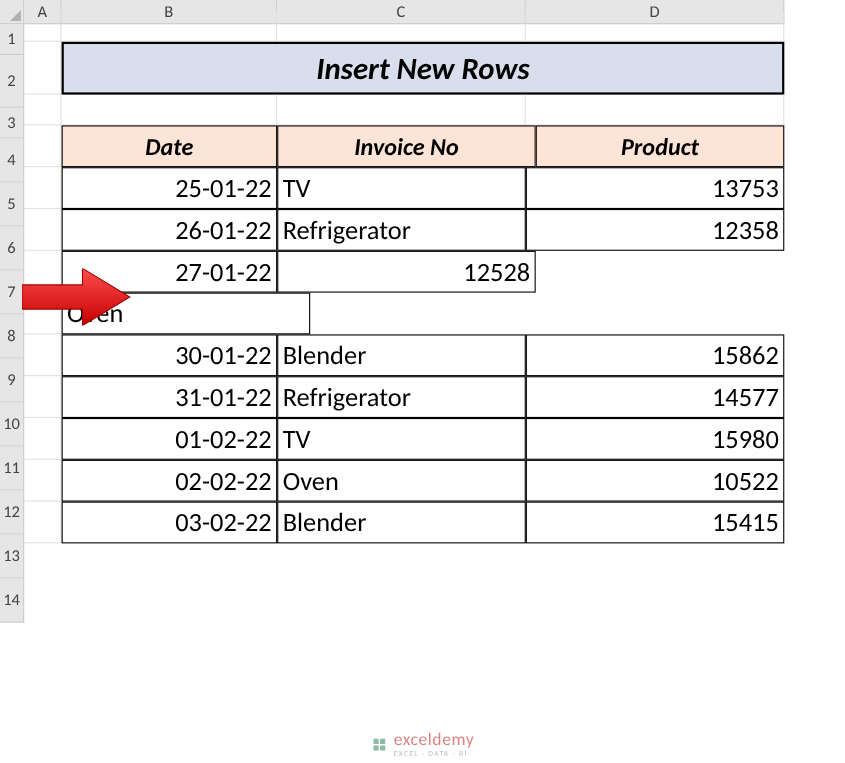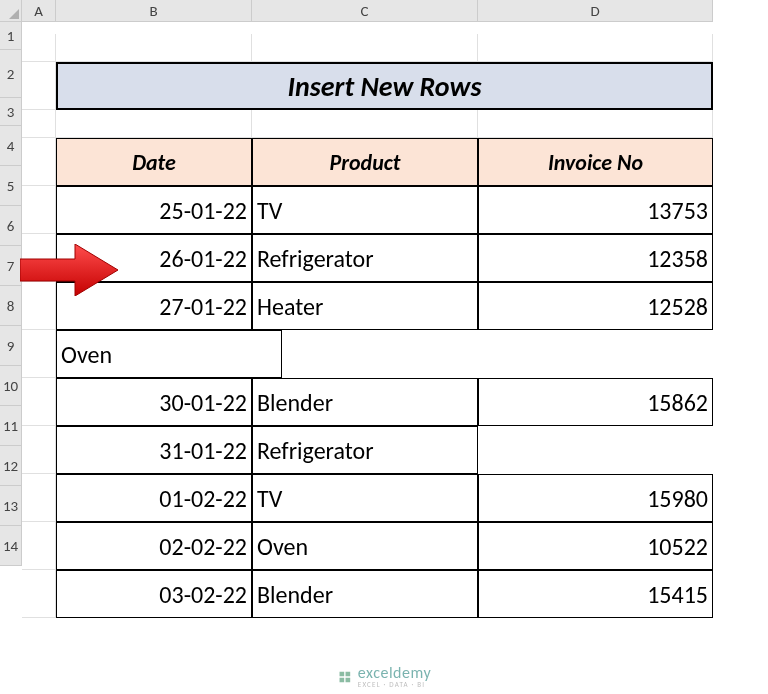--- a/index.html
+++ b/index.html
@@ -17,47 +17,47 @@
     .col-h.c { width: 226px; }
     .col-h.d { width: 235px; }
     
     .row-headers { position: absolute; top: 22px; left: 0; width: 22px; }
     .row-h { width: 22px; background: #e6e6e6; border-right: 1px solid #ccc; border-bottom: 1px solid #ccc; text-align: center; font-size: 15px; color: #444; display: flex; align-items: center; justify-content: center; }
     .row-h.r1 { height: 28px; }
     .row-h.r2 { height: 48px; }
     .row-h.r3 { height: 28px; }
     .row-h.rdata { height: 40px; }
     
-    .grid { position: absolute; top: 34px; left: 22px; }
+    .grid { position: absolute; top: 10px; left: 22px; }
     
     .gridrow { display: flex; }
     .cell { border-right: 1px solid #e0e0e0; border-bottom: 1px solid #e0e0e0; font-size: 24px; }
     .cell.a { width: 34px; }
     .cell.b { width: 196px; }
     .cell.c { width: 226px; }
     .cell.d { width: 235px; }
     
     .gridrow.r1 .cell { height: 28px; }
     .gridrow.r2 .cell { height: 48px; }
     .gridrow.r3 .cell { height: 28px; }
-    .gridrow.rdata .cell { height: 48px; }
+    .gridrow.rdata .cell { height: 38px; }
     
     .title-cell { background: #d8deeb; border: 2px solid #000 !important; font-weight: bold; font-style: italic; font-size: 28px; text-align: center; line-height: 46px; }
     
     .th-cell { background: #fce4d6; border: 1px solid #000 !important; font-weight: bold; font-style: italic; font-size: 22px; text-align: center; display: flex; align-items: center; justify-content: center; }
     
     .td-cell { border: 1px solid #000 !important; display: flex; align-items: center; padding: 0 4px; }
     .td-cell.right { justify-content: flex-end; }
     .td-cell.left { justify-content: flex-start; text-align: center; }
     
     .arrow { position: absolute; left: 20px; top: 244px; z-index: 100; }
     
     .watermark { position: absolute; bottom: 6px; left: 50%; transform: translateX(-50%); display: flex; align-items: center; gap: 5px; opacity: 0.55; }
     .wm-icon { width: 16px; height: 16px; }
-    .wm-text { font-size: 16px; color: #0f766e; font-weight: 500; letter-spacing: 0.5px; }
+    .wm-text { font-size: 16px; color: #b91c1c; font-weight: 500; letter-spacing: 0.5px; }
     .wm-sub { font-size: 7px; color: #888; letter-spacing: 1.2px; }
     .wm-col { display: flex; flex-direction: column; line-height: 1; }
   </style>
 </head>
 <body>
 
 <div class="sheet">
   <div class="corner"></div>
   <div class="col-headers">
     <div class="col-h a">A</div>
@@ -97,55 +97,55 @@
   </div>
   <div class="gridrow r3">
     <div class="cell a"></div>
     <div class="cell b"></div>
     <div class="cell c"></div>
     <div class="cell d"></div>
   </div>
   <div class="gridrow rdata">
     <div class="cell a"></div>
     <div class="cell b th-cell">Date</div>
+    <div class="cell d th-cell">Invoice No</div>
     <div class="cell c th-cell">Product</div>
-    <div class="cell d th-cell">Invoice No</div>
   </div>
   <div class="gridrow rdata">
     <div class="cell a"></div>
     <div class="cell b td-cell right">25-01-22</div>
     <div class="cell c td-cell left">TV</div>
     <div class="cell d td-cell right">13753</div>
   </div>
   <div class="gridrow rdata">
     <div class="cell a"></div>
     <div class="cell b td-cell right">26-01-22</div>
     <div class="cell c td-cell left">Refrigerator</div>
     <div class="cell d td-cell right">12358</div>
   </div>
   <div class="gridrow rdata">
     <div class="cell a"></div>
     <div class="cell b td-cell right">27-01-22</div>
-    <div class="cell c td-cell left">Heater</div>
     <div class="cell d td-cell right">12528</div>
   </div>
   <div class="gridrow rdata">
     <div class="cell a"></div>
     <div class="cell c td-cell left">Oven</div>
   </div>
   <div class="gridrow rdata">
     <div class="cell a"></div>
     <div class="cell b td-cell right">30-01-22</div>
     <div class="cell c td-cell left">Blender</div>
     <div class="cell d td-cell right">15862</div>
   </div>
   <div class="gridrow rdata">
     <div class="cell a"></div>
     <div class="cell b td-cell right">31-01-22</div>
     <div class="cell c td-cell left">Refrigerator</div>
+    <div class="cell d td-cell right">14577</div>
   </div>
   <div class="gridrow rdata">
     <div class="cell a"></div>
     <div class="cell b td-cell right">01-02-22</div>
     <div class="cell c td-cell left">TV</div>
     <div class="cell d td-cell right">15980</div>
   </div>
   <div class="gridrow rdata">
     <div class="cell a"></div>
     <div class="cell b td-cell right">02-02-22</div>

